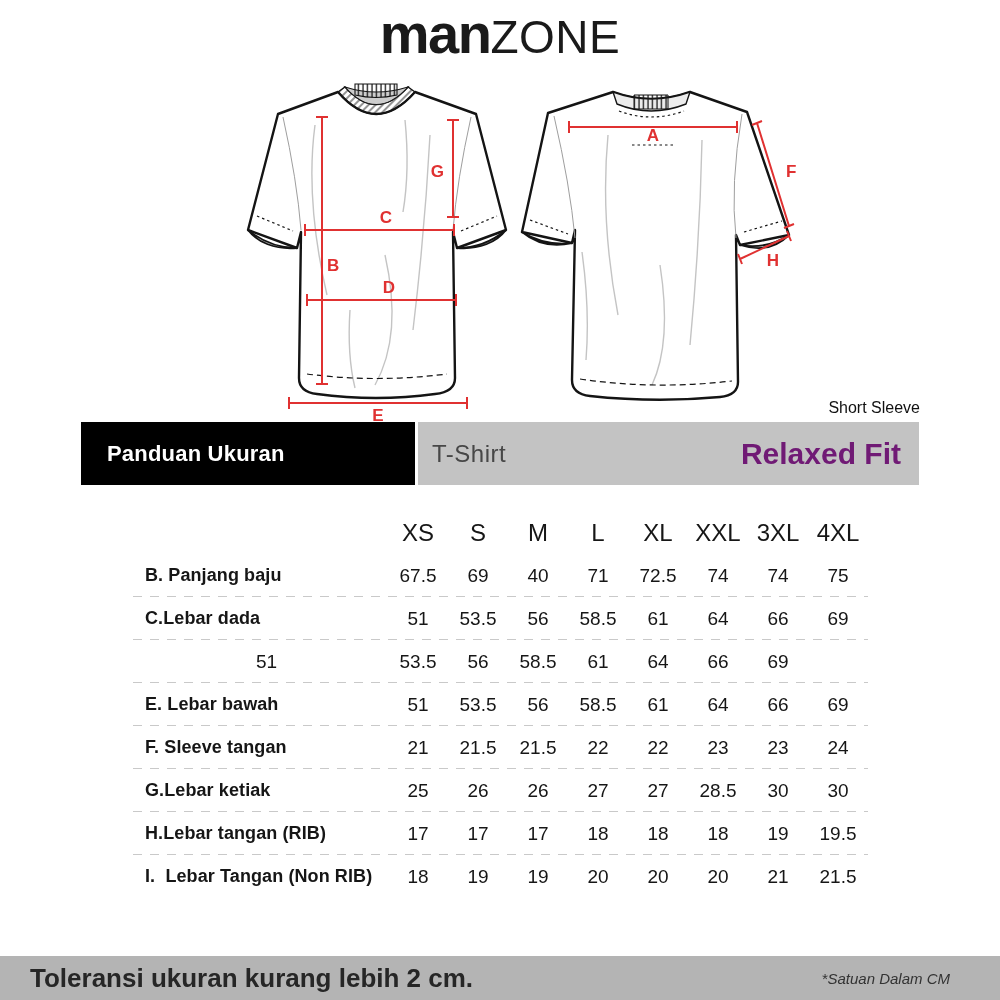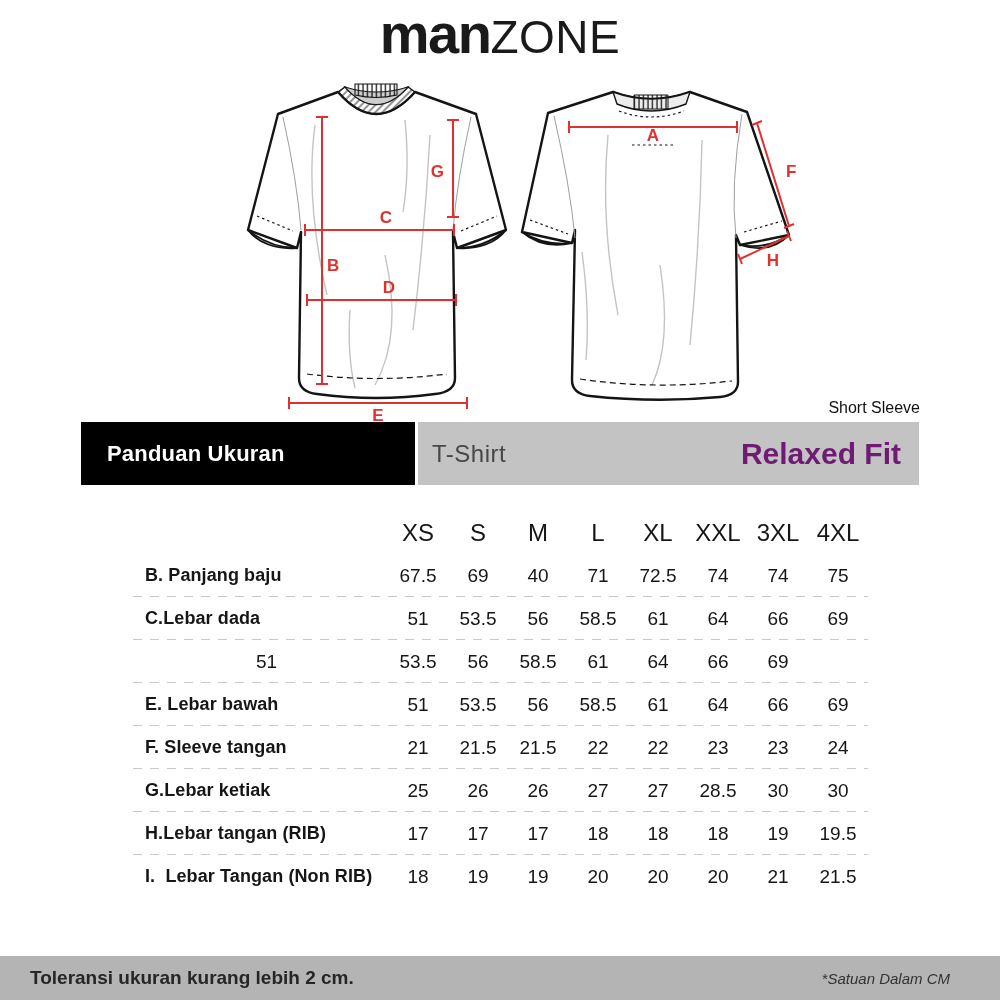--- a/index.html
+++ b/index.html
@@ -55,21 +55,21 @@
   }
   .hcell { text-align:center; font-weight:400; font-size:24px; }
   .lcell { text-align:left; font-weight:700; font-size:18px; letter-spacing:0.1px; white-space:pre; }
   .vcell { text-align:center; font-size:19px; }
 
   
   .footer {
     position:absolute; left:0; top:956px; width:1000px; height:44px; background:#b4b4b4;
     display:flex; align-items:center;
   }
-  .footer .tol { margin-left:30px; font-size:19px; font-weight:700; color:#262626; }
+  .footer .tol { margin-left:30px; font-size:26px; font-weight:700; color:#262626; }
   .footer .unit { margin-left:auto; margin-right:50px; font-size:15px; font-style:italic; color:#333; }
 </style>
 </head>
 <body>
 
 <div class="page">
 
   <div class="logo"><span class="logo-bold">man</span><span class="logo-light">ZONE</span></div>
 
   <svg class="shirt-front" width="282" height="345" viewBox="0 0 282 345" xmlns="http://www.w3.org/2000/svg">

